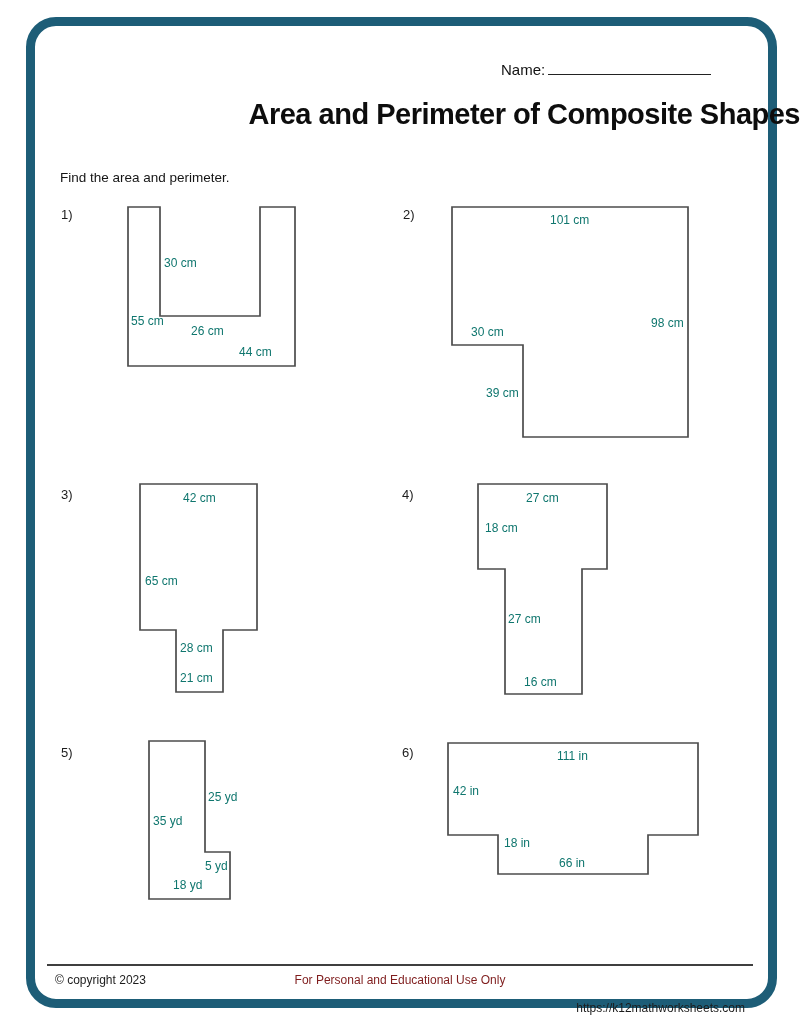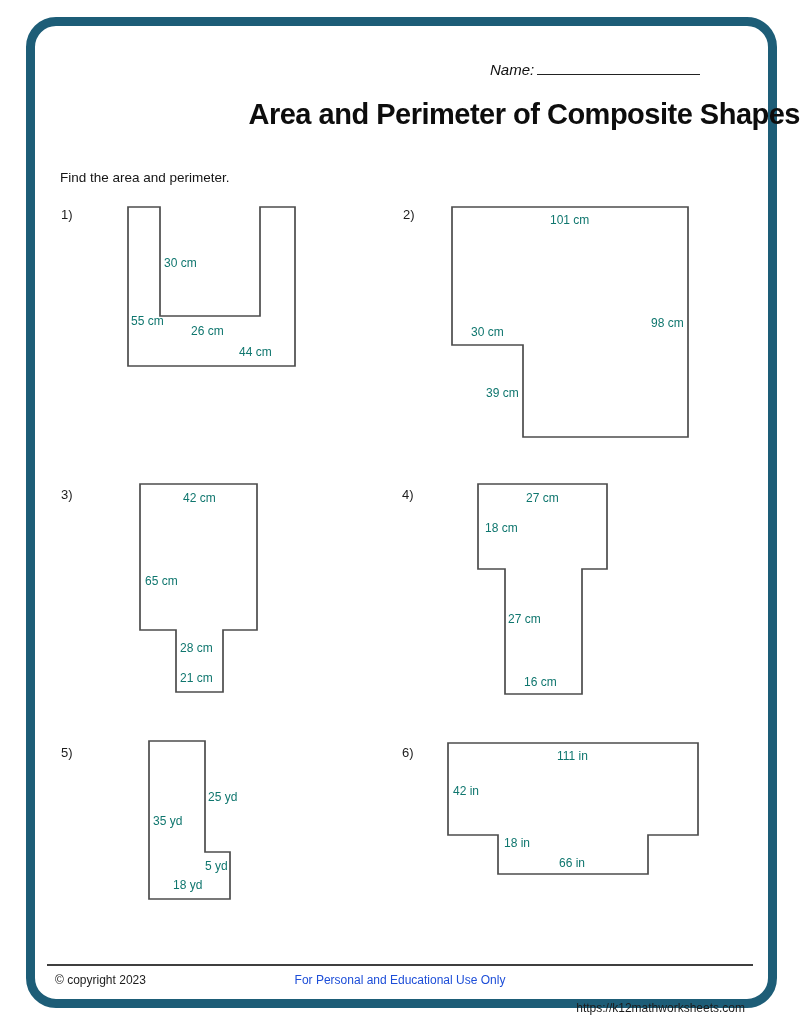--- a/index.html
+++ b/index.html
@@ -25,26 +25,25 @@
     left: 26px;
     top: 17px;
     width: 751px;
     height: 991px;
     border: 9px solid var(--border-color);
     border-radius: 30px;
     box-sizing: border-box;
   }
   .name-row {
     position: absolute;
-    left: 490px;
+    left: 501px;
     top: 60px;
     font-size: 15px;
     color: #111;
     white-space: nowrap;
-    font-style: italic;
   }
   .name-blank {
     display: inline-block;
     width: 163px;
     height: 14px;
     border-bottom: 1.5px solid #222;
     margin-left: 3px;
     vertical-align: baseline;
   }
   .title {
@@ -103,21 +102,21 @@
     font-size: 12px;
     color: #1c1c1c;
   }
   .footer-usage {
     position: absolute;
     left: 0;
     right: 0;
     top: 973px;
     text-align: center;
     font-size: 12px;
-    color: #1d4ed8;
+    color: #7f1d1d;
   }
   .footer-url {
     position: absolute;
     right: 55px;
     top: 973px;
     font-size: 12px;
     color: #1c1c1c;
     margin-top: 28px;
   }
 </style>

